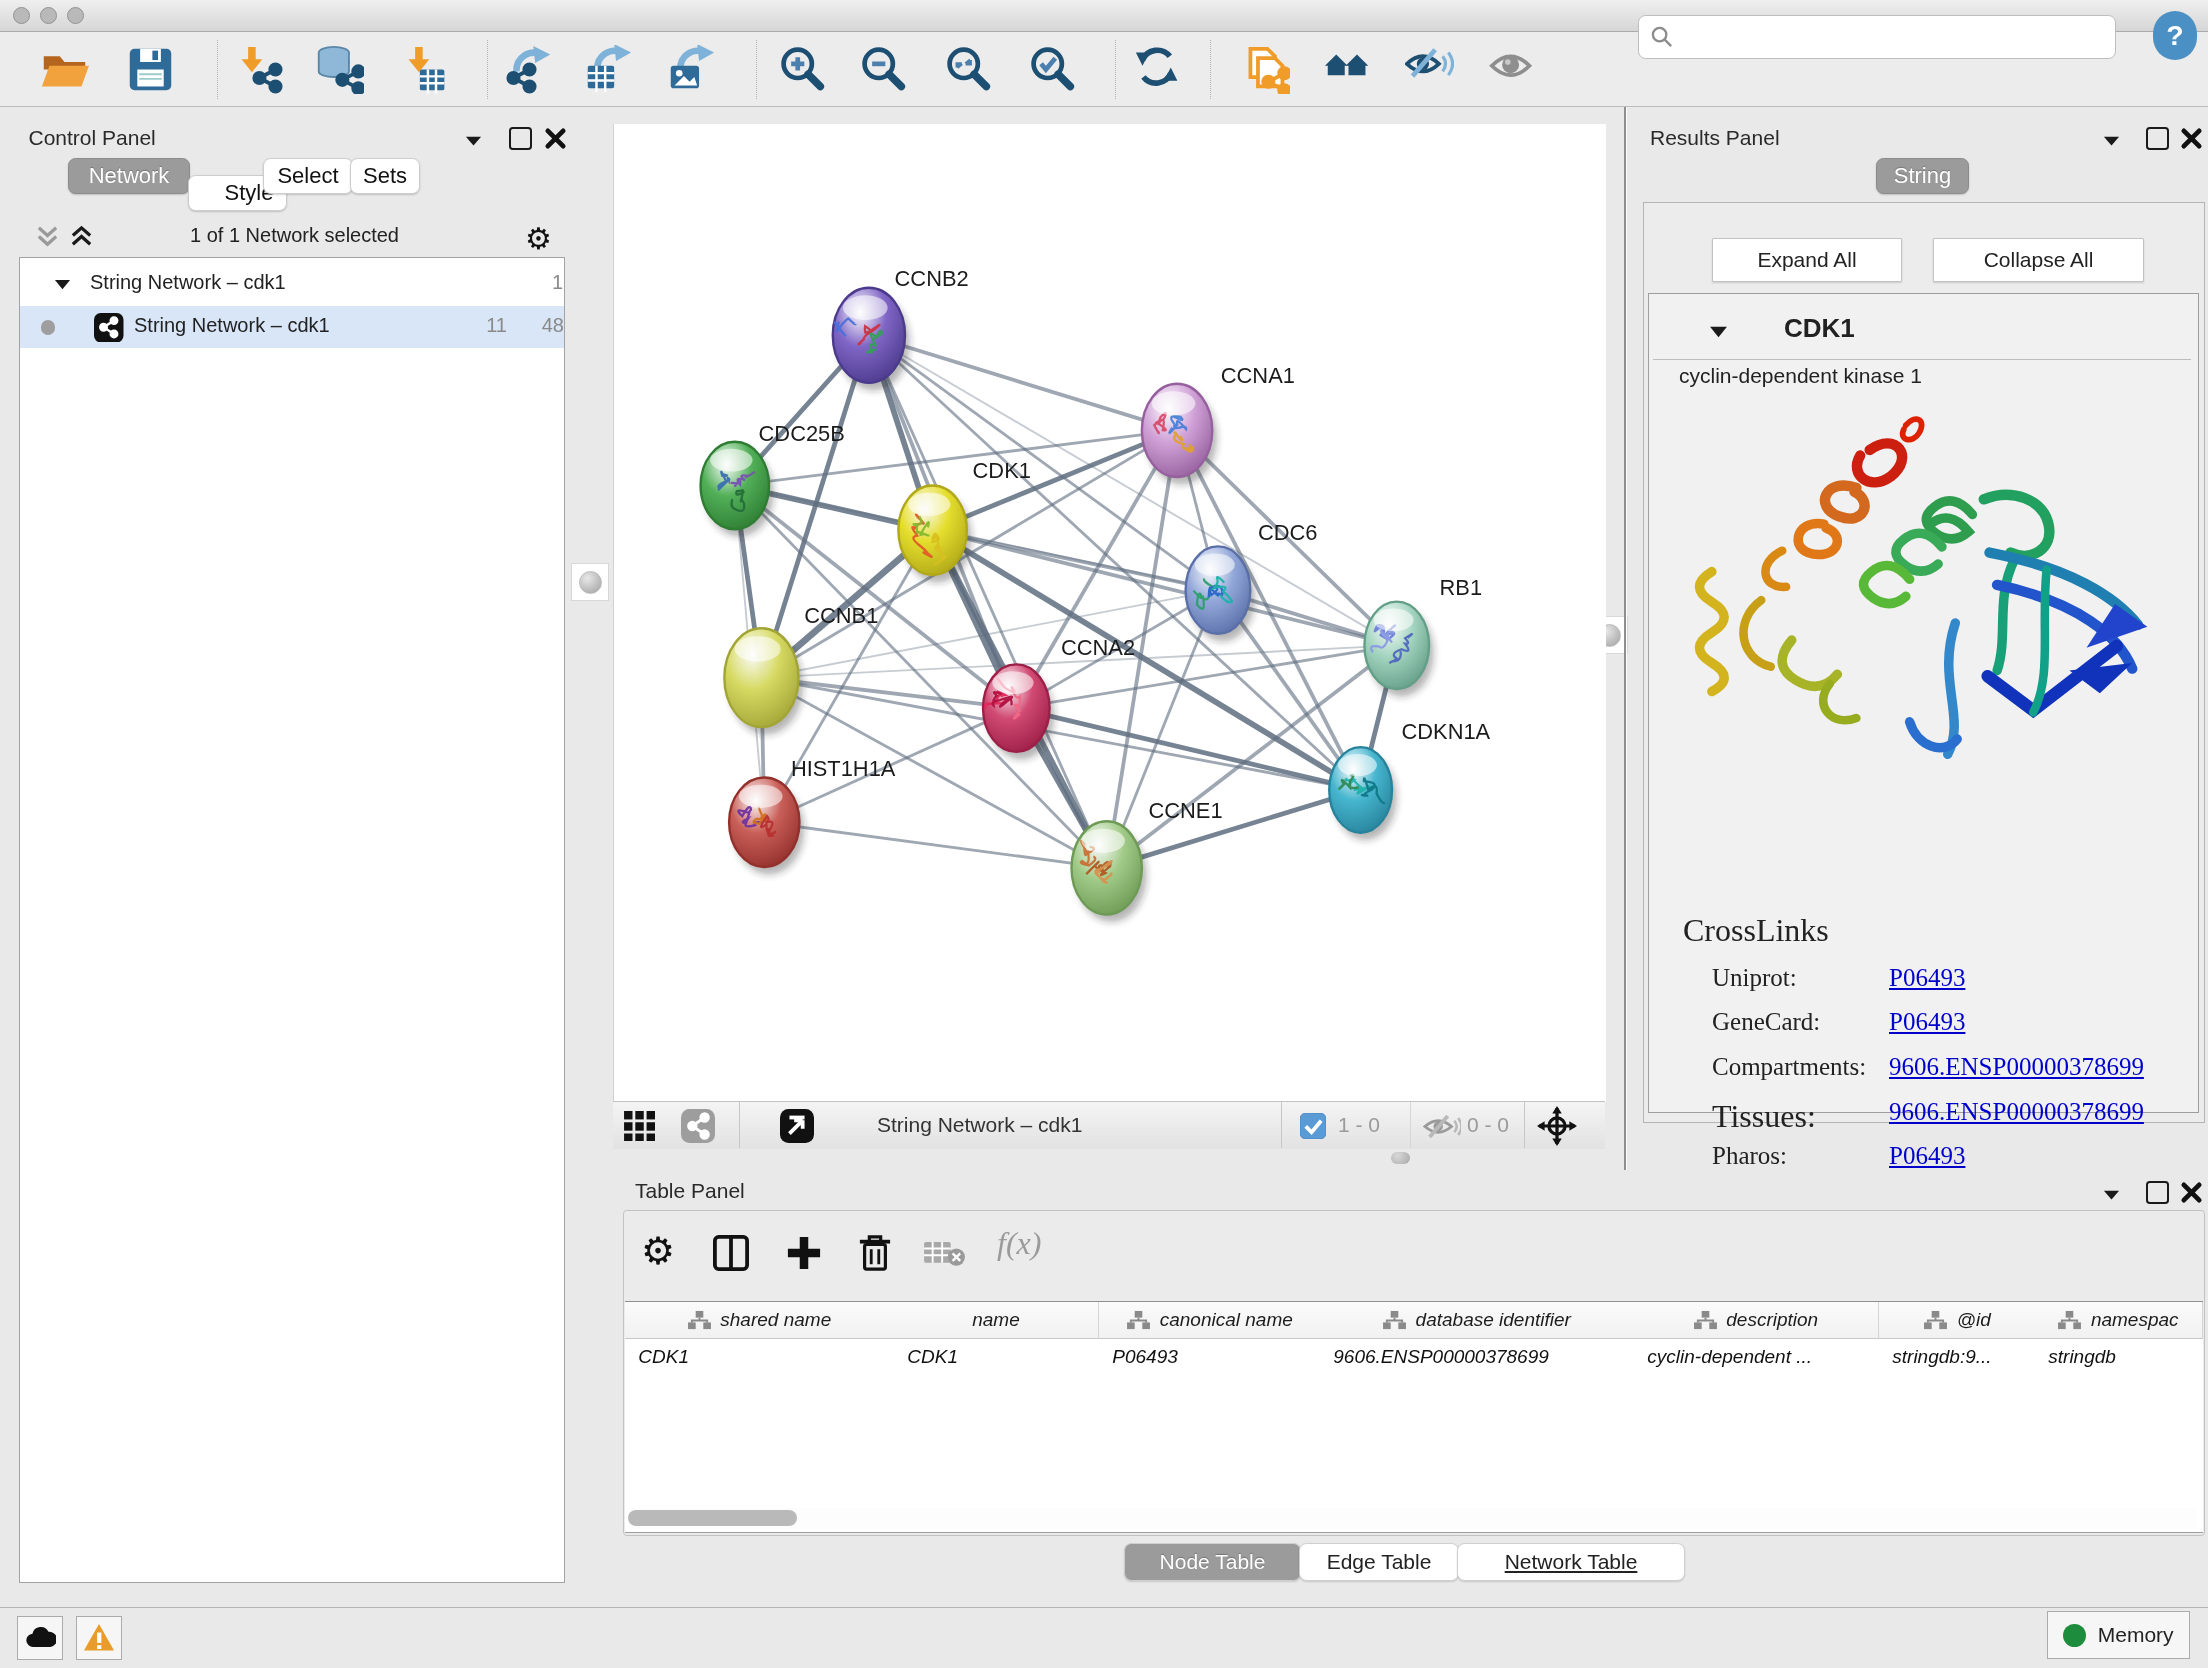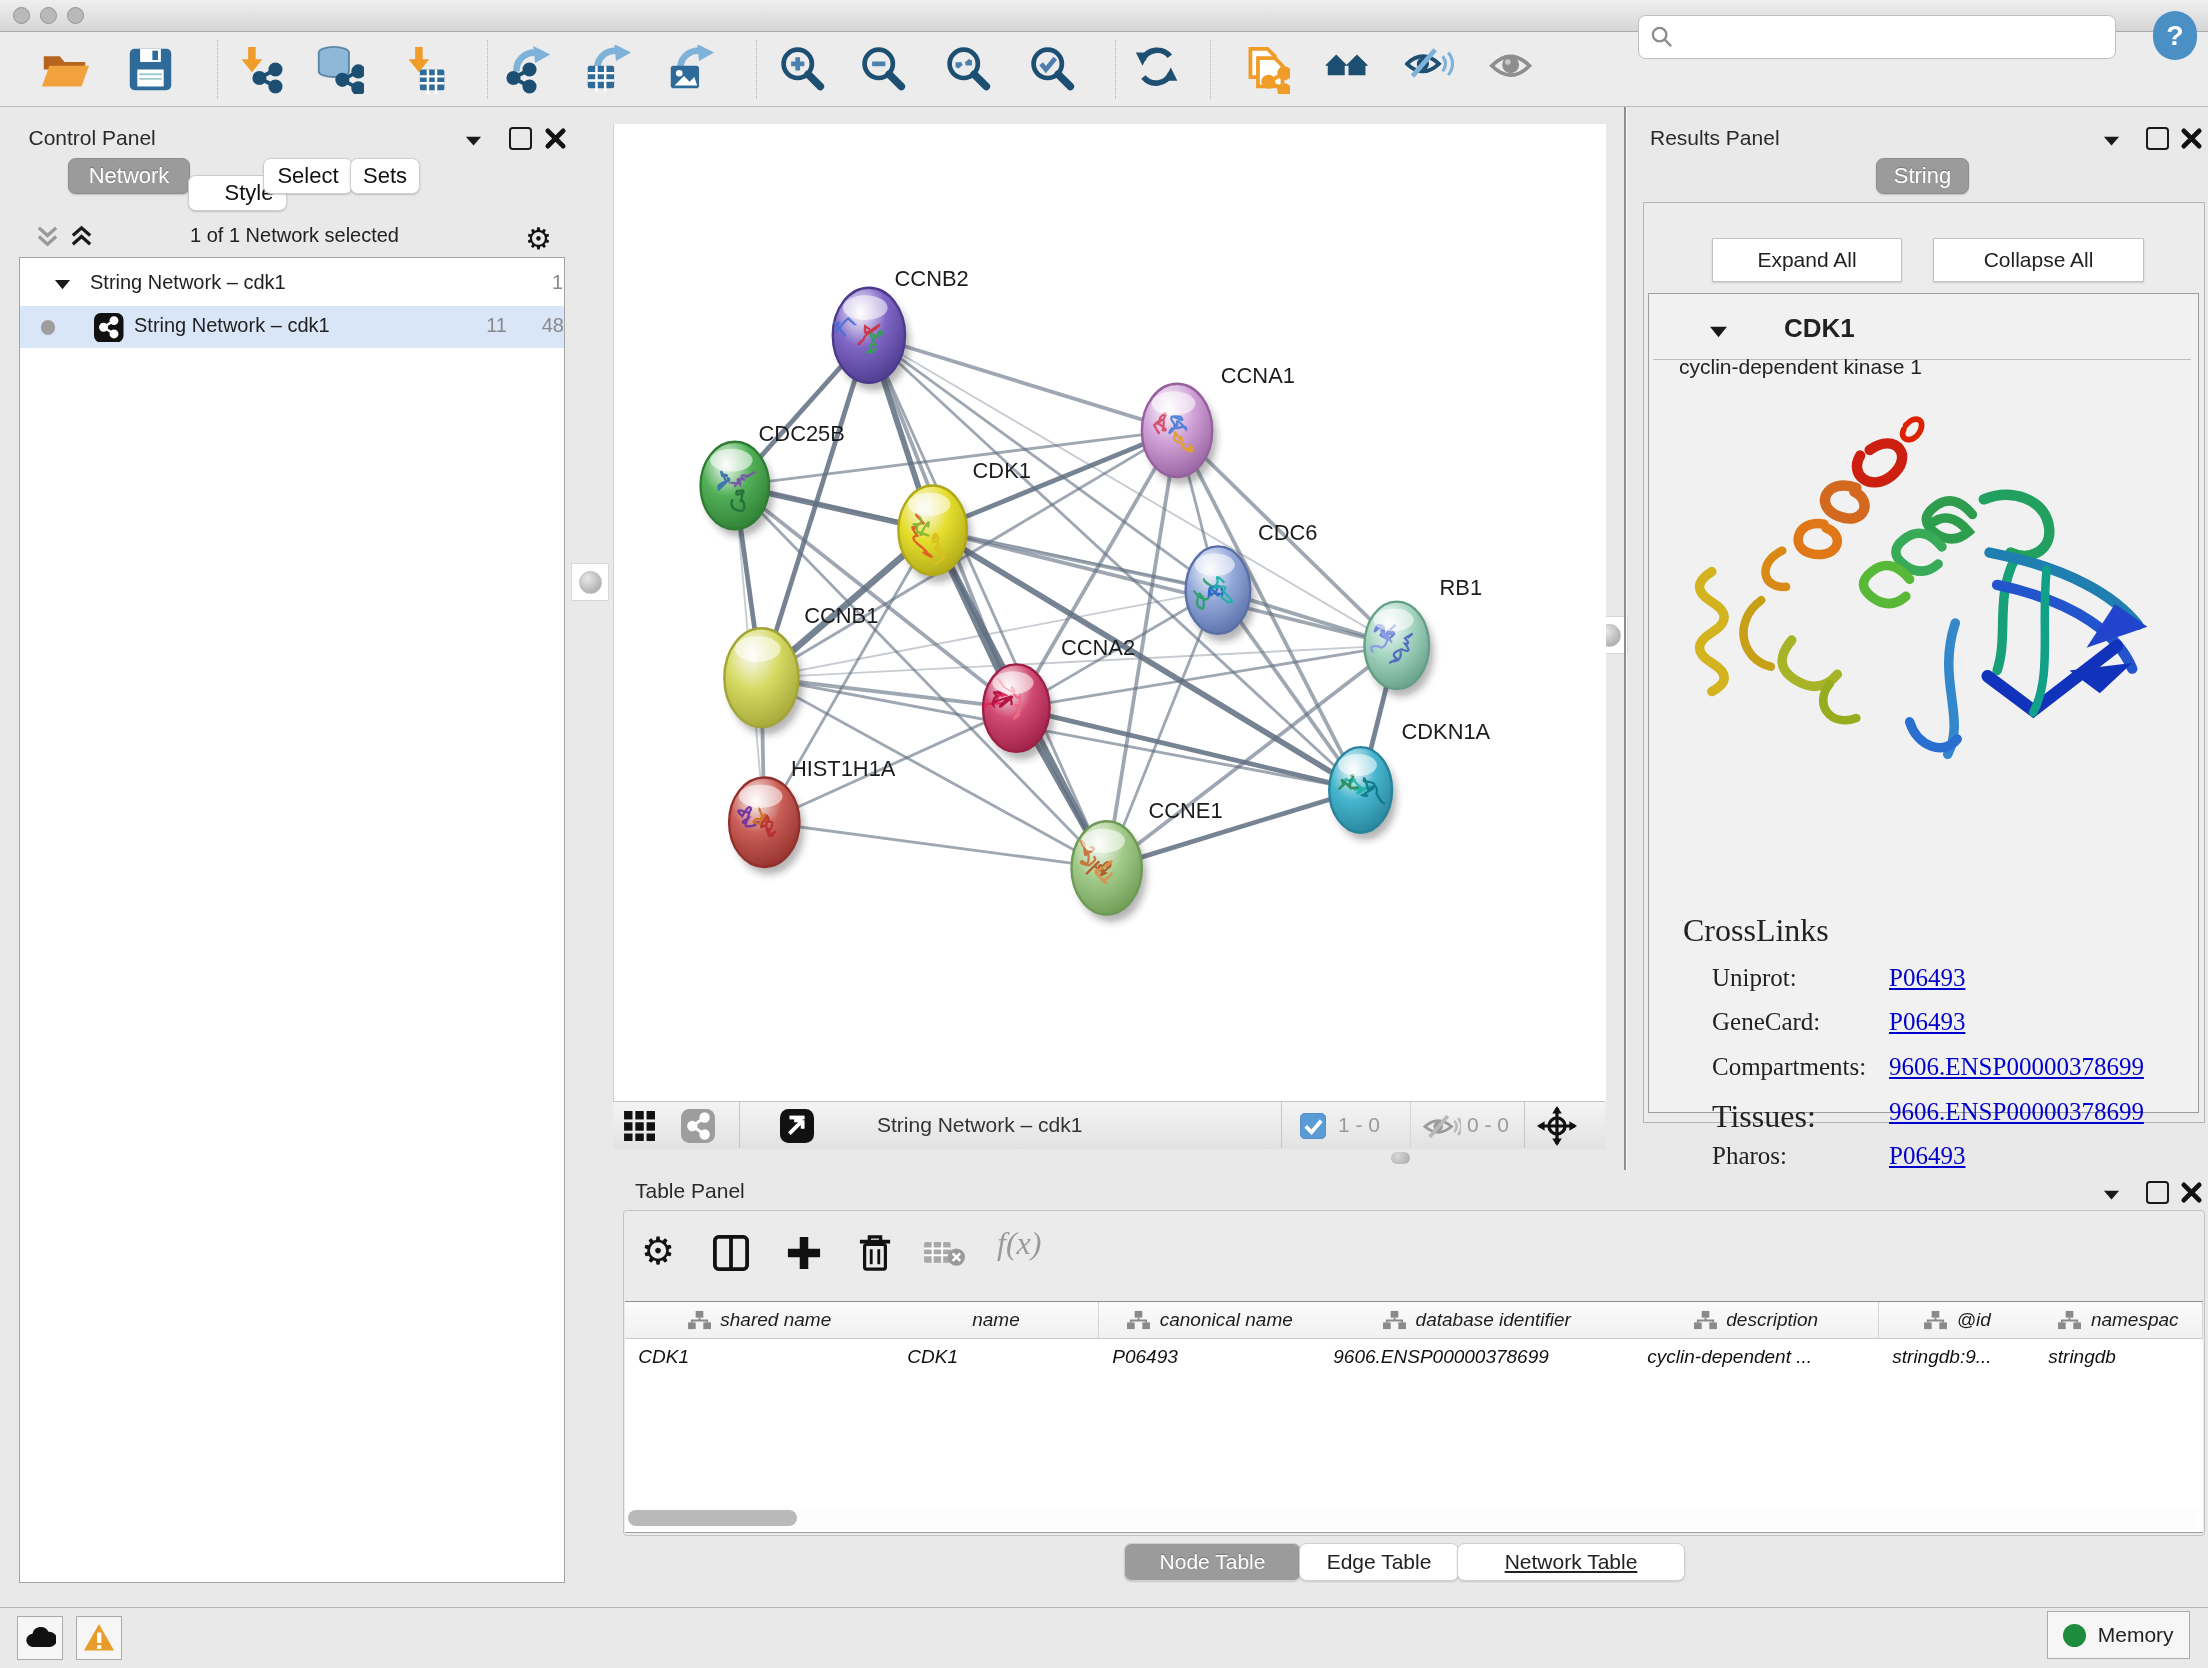--- a/index.html
+++ b/index.html
@@ -580,21 +580,21 @@
 <div class="abs" id="rp-box"></div>
 <div class="abs seg-btn" style="left:1712px;top:238px;width:188px">Expand All</div>
 <div class="abs seg-btn" style="left:1933px;top:238px;width:209px">Collapse All</div>
 
 <div class="abs" id="rp-section">
   <span class="abs" style="left:59px;top:30px"><svg width="21" height="15" viewBox="0 0 22 16">
         <polygon points="2,3 20,3 11,14" fill="#1a1a1a"></polygon>
       </svg></span>
   <span class="abs" style="left:135px;top:19px;font-size:26px;font-weight:bold">CDK1</span>
   <div class="abs" style="left:3.8px;top:65px;width:538px;height:0;border-top:1.9px solid #bdbdbd"></div>
-  <span class="abs" style="left:30px;top:61px;font-size:21px">cyclin-dependent kinase 1</span>
+  <span class="abs" style="left:30px;top:70px;font-size:21px">cyclin-dependent kinase 1</span>
   <svg class="abs" style="left:21px;top:114px" width="504" height="371" viewBox="0 0 530 390">
     <g fill="none" stroke-linecap="round">
       <path d="M248 18 C258 6 270 12 262 26 C255 38 240 34 246 22" stroke="#dd2200" stroke-width="6"></path>
       <path d="M210 44 C238 24 258 52 232 72 C210 88 188 70 200 50" stroke="#cc1f10" stroke-width="11"></path>
       <path d="M196 84 C164 72 150 104 178 114 C204 124 214 98 194 88" stroke="#d2691e" stroke-width="11"></path>
       <path d="M162 122 C130 116 124 154 156 154 C180 154 182 132 164 126" stroke="#e07818" stroke-width="10"></path>
       <path d="M118 150 C92 162 96 190 122 188" stroke="#d88a14" stroke-width="9"></path>
       <path d="M44 172 q-26 16 0 32 q26 16 0 32 q-26 16 0 32 q26 16 0 30" stroke="#d4b41e" stroke-width="10"></path>
       <path d="M96 202 C66 224 74 264 106 272" stroke="#c8a018" stroke-width="9"></path>
       <path d="M128 244 q-22 26 4 42 q26 16 44 -6" stroke="#a8b428" stroke-width="10"></path>

